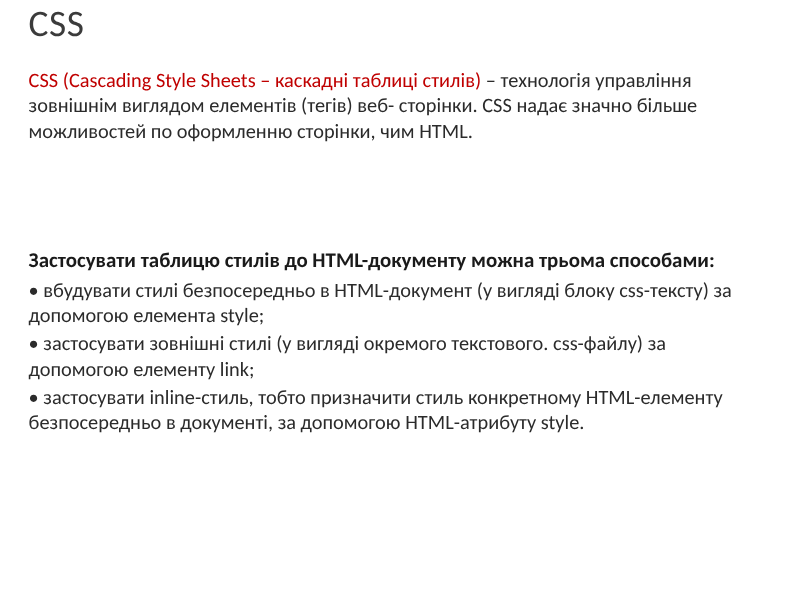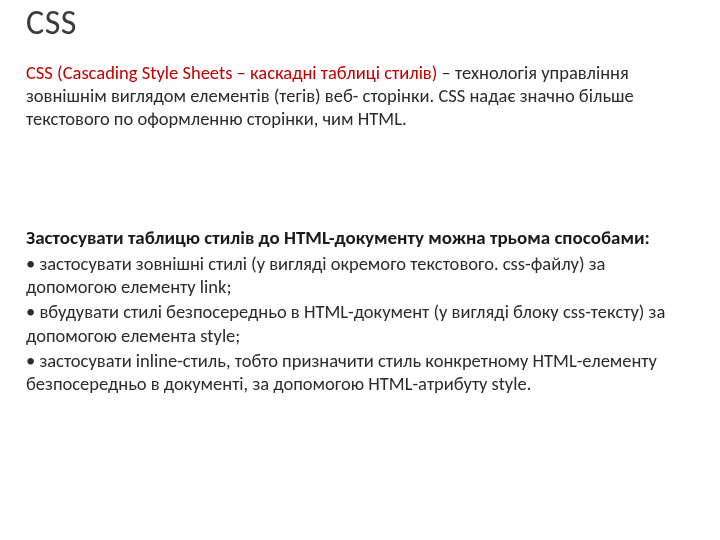--- a/index.html
+++ b/index.html
@@ -38,24 +38,24 @@
       color: #2b2b2b;
     }
     .bullet { margin-top: 2px; }
   </style>
 </head>
 <body>
 
 <h1 class="title">CSS</h1>
 
 <p class="para1">
-  <span class="red">CSS (Cascading Style Sheets – каскадні таблиці стилів)</span><span> – технологія управління зовнішнім виглядом елементів (тегів) веб- сторінки. CSS надає значно більше текстового по оформленню сторінки, чим HTML.</span>
+  <span class="red">CSS (Cascading Style Sheets – каскадні таблиці стилів)</span><span> – технологія управління зовнішнім виглядом елементів (тегів) веб- сторінки. CSS надає значно більше можливостей по оформленню сторінки, чим HTML.</span>
 </p>
 
 <div class="gap"></div>
 
 <p class="para2-lead">Застосувати таблицю стилів до HTML-документу можна трьома способами:</p>
 
 <div class="bullets">
+  <div class="bullet"> • вбудувати стилі безпосередньо в HTML-документ (у вигляді блоку css-тексту) за допомогою елемента style;</div>
   <div class="bullet"> • застосувати зовнішні стилі (у вигляді окремого текстового. css-файлу) за допомогою елементу link;</div>
-  <div class="bullet"> • вбудувати стилі безпосередньо в HTML-документ (у вигляді блоку css-тексту) за допомогою елемента style;</div>
   <div class="bullet"> • застосувати inline-стиль, тобто призначити стиль конкретному HTML-елементу безпосередньо в документі, за допомогою HTML-атрибуту style.</div>
 </div>
 
 </body></html>

